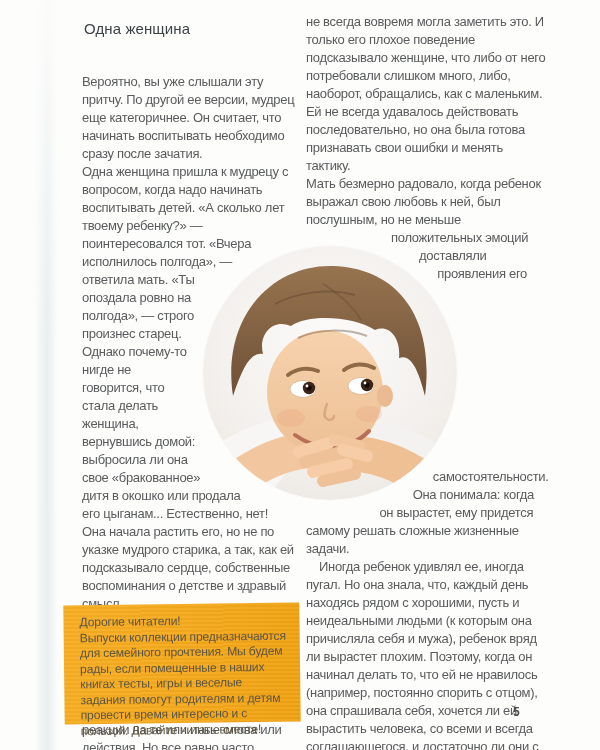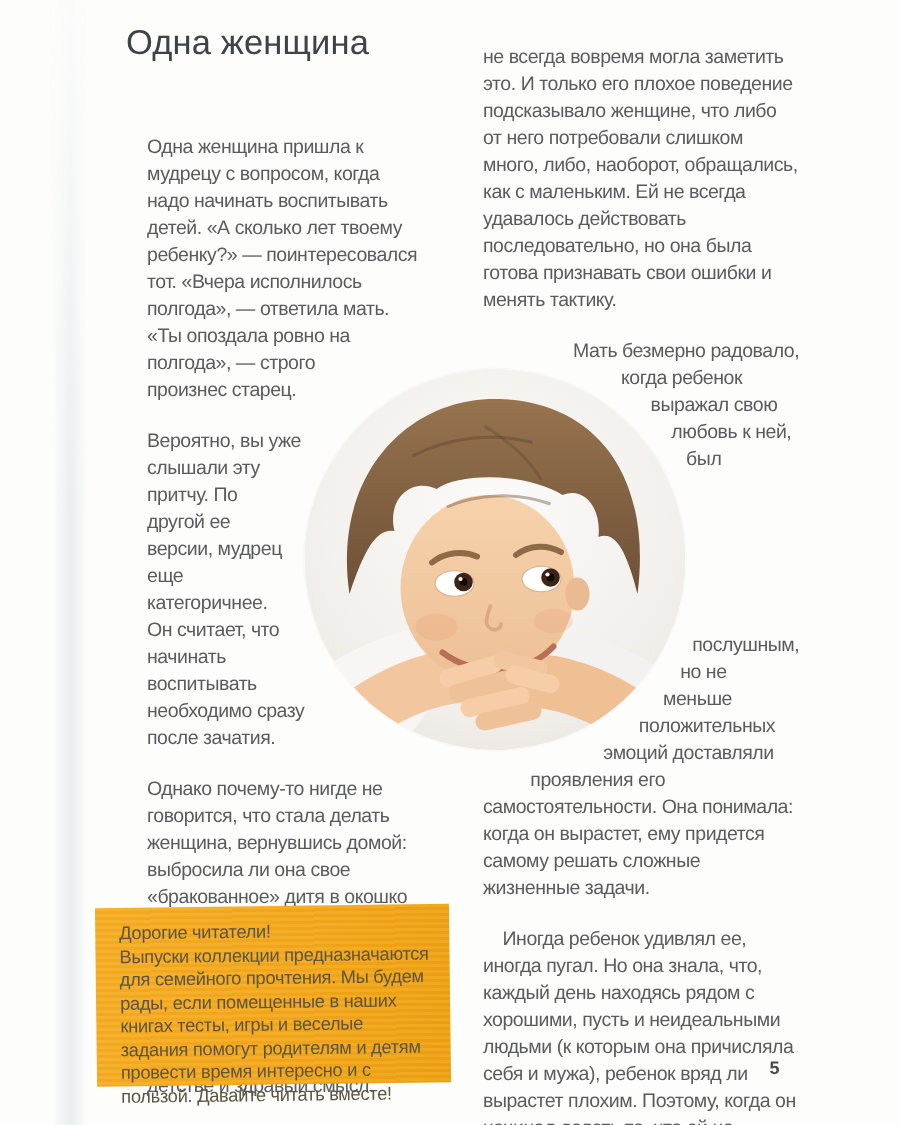--- a/index.html
+++ b/index.html
@@ -23,31 +23,31 @@
     background:linear-gradient(to right,rgba(172,192,200,0) 0%,rgba(172,192,200,0.45) 55%,rgba(172,192,200,0) 100%);
     opacity:.55;
     pointer-events:none;
   }
   .edge-shade:after{
     content:"";position:absolute;left:0;right:0;top:0;height:45%;
     background:linear-gradient(to bottom,rgba(253,253,252,0.9),rgba(253,253,252,0));
   }
   .title{
     position:absolute;left:84px;top:14px;width:230px;
-    font-size:23px;line-height:29px;font-weight:400;
+    font-size:15px;line-height:29px;font-weight:400;
     color:var(--title-color);letter-spacing:.1px;
   }
   .title span{display:block;}
   .col{
     position:absolute;
     font-size:13px;line-height:18px;letter-spacing:-.3px;
     color:var(--body-color);
     text-align:left;
   }
-  .col p{margin:16px;}
+  .col p{margin:0;}
   .col-left{left:82px;top:73px;width:218px;}
   .col-right{left:306px;top:13px;width:243px;}
   .wrap-spacer-left{
     float:right;width:112px;height:442px;
     shape-outside:circle(127px at 142px 300px);
     shape-margin:13px;
   }
   .wrap-spacer-right{
     float:left;width:166px;height:502px;
     shape-outside:circle(127px at 24px 360px);
@@ -82,22 +82,22 @@
 <div class="page">
 
   <div class="edge-shade"></div>
 
   <h1 class="title">
     <span>Одна женщина</span>
   </h1>
 
   <div class="col col-left">
     <div class="wrap-spacer-left"></div>
+    <p>Вероятно, вы уже слышали эту притчу. По другой ее версии, мудрец еще категоричнее. Он считает, что начинать воспитывать необходимо сразу после зачатия.</p>
     <p>Одна женщина пришла к мудрецу с вопросом, когда надо начинать воспитывать детей. «А сколько лет твоему ребенку?» — поинтересовался тот. «Вчера исполнилось полгода», — ответила мать. «Ты опоздала ровно на полгода», — строго произнес старец.</p>
-    <p>Вероятно, вы уже слышали эту притчу. По другой ее версии, мудрец еще категоричнее. Он считает, что начинать воспитывать необходимо сразу после зачатия.</p>
     <p>Однако почему-то нигде не говорится, что стала делать женщина, вернувшись домой: выбросила ли она свое «бракованное» дитя в окошко или продала его цыганам... Естественно, нет! Она начала растить его, но не по указке мудрого старика, а так, как ей подсказывало сердце, собственные воспоминания о детстве и здравый смысл.</p>
     <p>Иногда она спрашивала советов у других матерей и, когда получала их, решала, подходят ли они ей и ее ребенку. Постепенно она узнавала своего малыша все лучше и лучше, научилась предугадывать его реакции на те или иные слова или действия. Но все равно часто ошибалась, потому что ребенок рос и менялся, а она</p>
   </div>
 
   <div class="col col-right">
     <div class="wrap-spacer-right"></div>
     <p>не всегда вовремя могла заметить это. И только его плохое поведение подсказывало женщине, что либо от него потребовали слишком много, либо, наоборот, обращались, как с маленьким. Ей не всегда удавалось действовать последовательно, но она была готова признавать свои ошибки и менять тактику.</p>
     <p>Мать безмерно радовало, когда ребенок выражал свою любовь к ней, был послушным, но не меньше положительных эмоций доставляли проявления его самостоятельности. Она понимала: когда он вырастет, ему придется самому решать сложные жизненные задачи.</p>
     <p class="indent">Иногда ребенок удивлял ее, иногда пугал. Но она знала, что, каждый день находясь рядом с хорошими, пусть и неидеальными людьми (к которым она причисляла себя и мужа), ребенок вряд ли вырастет плохим. Поэтому, когда он начинал делать то, что ей не нравилось (например, постоянно спорить с отцом), она спрашивала себя, хочется ли ей вырастить человека, со всеми и всегда соглашающегося, и достаточно ли они с мужем уверены в своей правоте, чтобы не позволять ребенку оспаривать их решения.</p>
 

